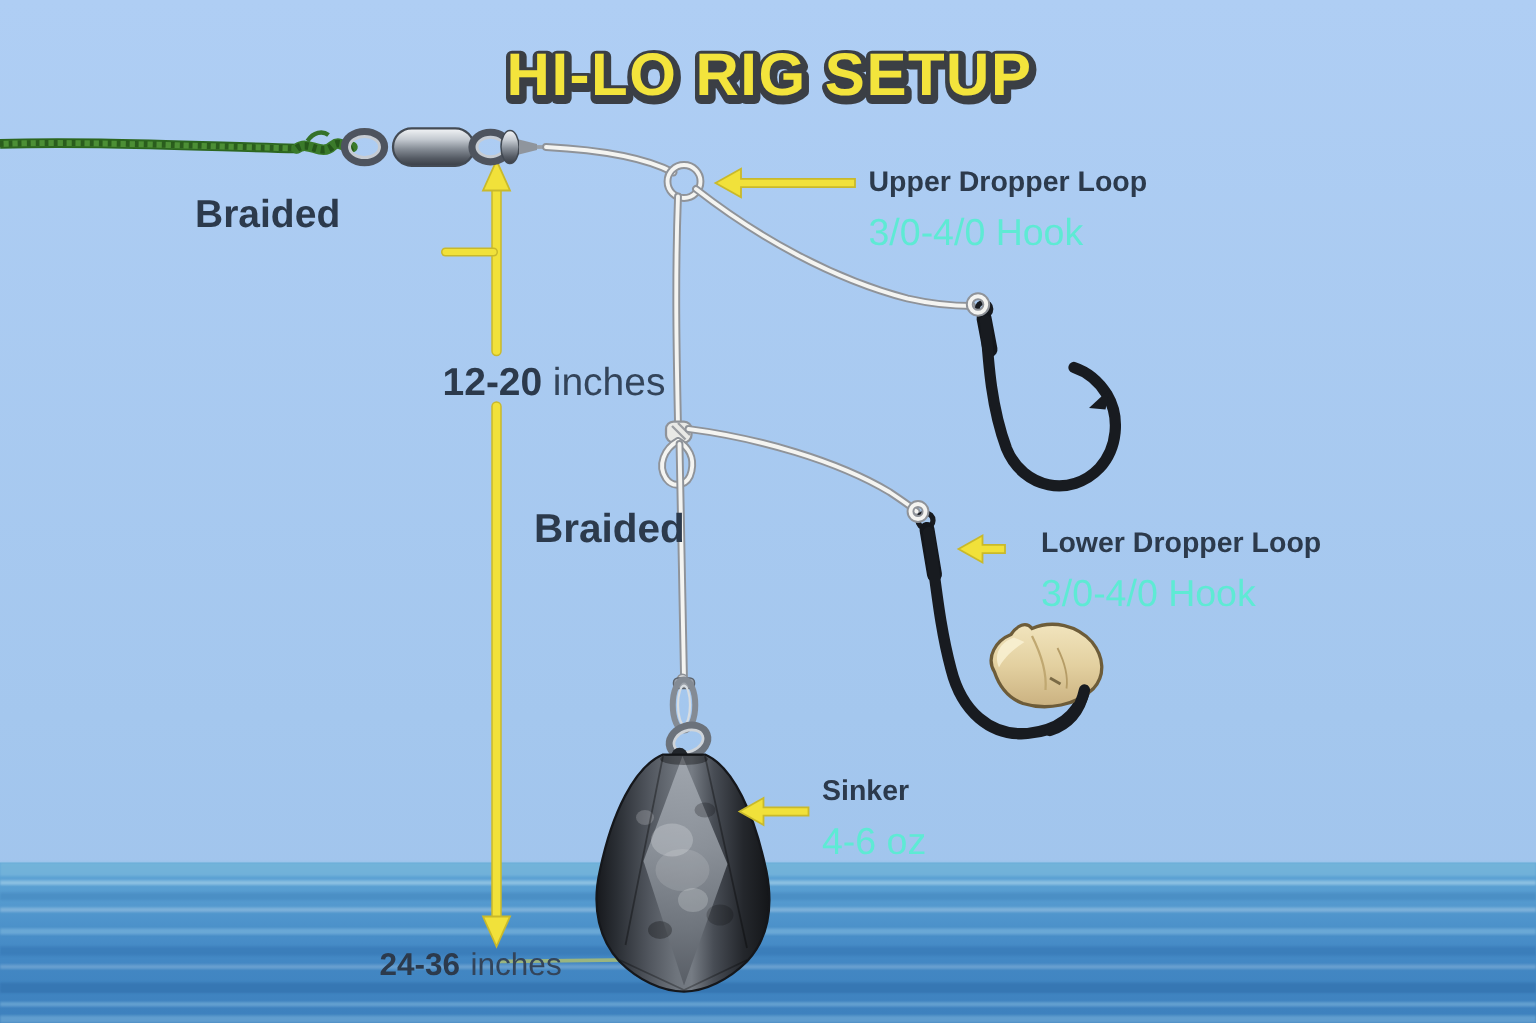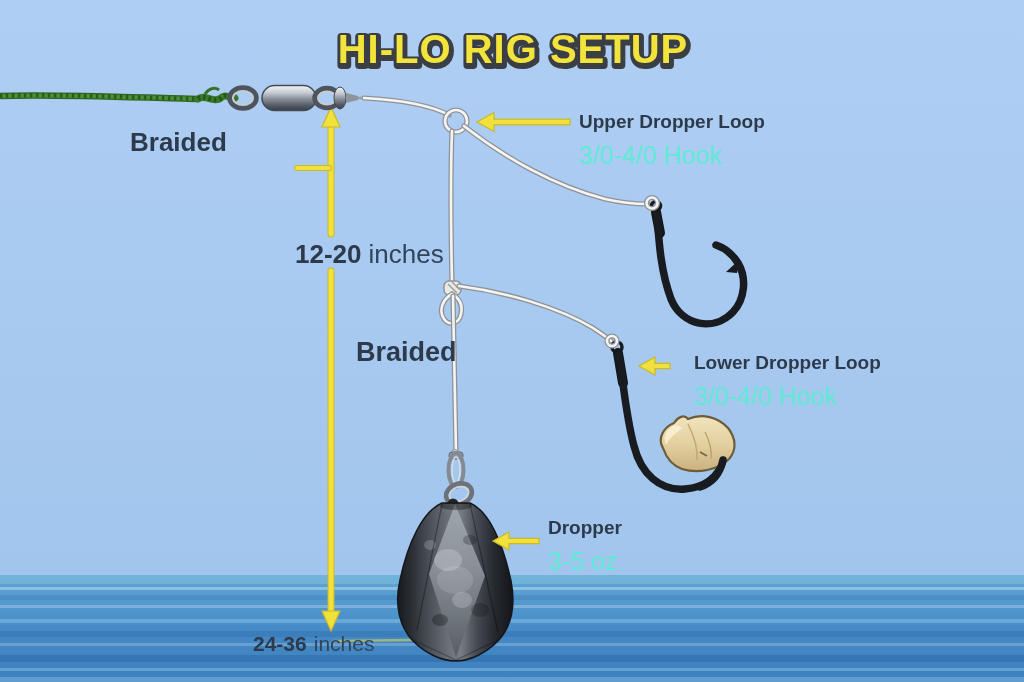--- a/index.html
+++ b/index.html
@@ -219,21 +219,21 @@
     <div class="t">Upper Dropper Loop</div>
     <div class="s">3/0-4/0 Hook</div>
   </div>
 
   <div class="lbl lbl-lower-dropper">
     <div class="t">Lower Dropper Loop</div>
     <div class="s">3/0-4/0 Hook</div>
   </div>
 
   <div class="lbl lbl-sinker">
-    <div class="t">Dropper</div>
-    <div class="s">3-5 oz</div>
+    <div class="t">Sinker</div>
+    <div class="s">4-6 oz</div>
   </div>
 
   <div class="lbl measure lbl-lower-measure">
     <span class="b">24-36</span><span class="r">inches</span>
   </div>
 
 </div>
 
 </body></html>

